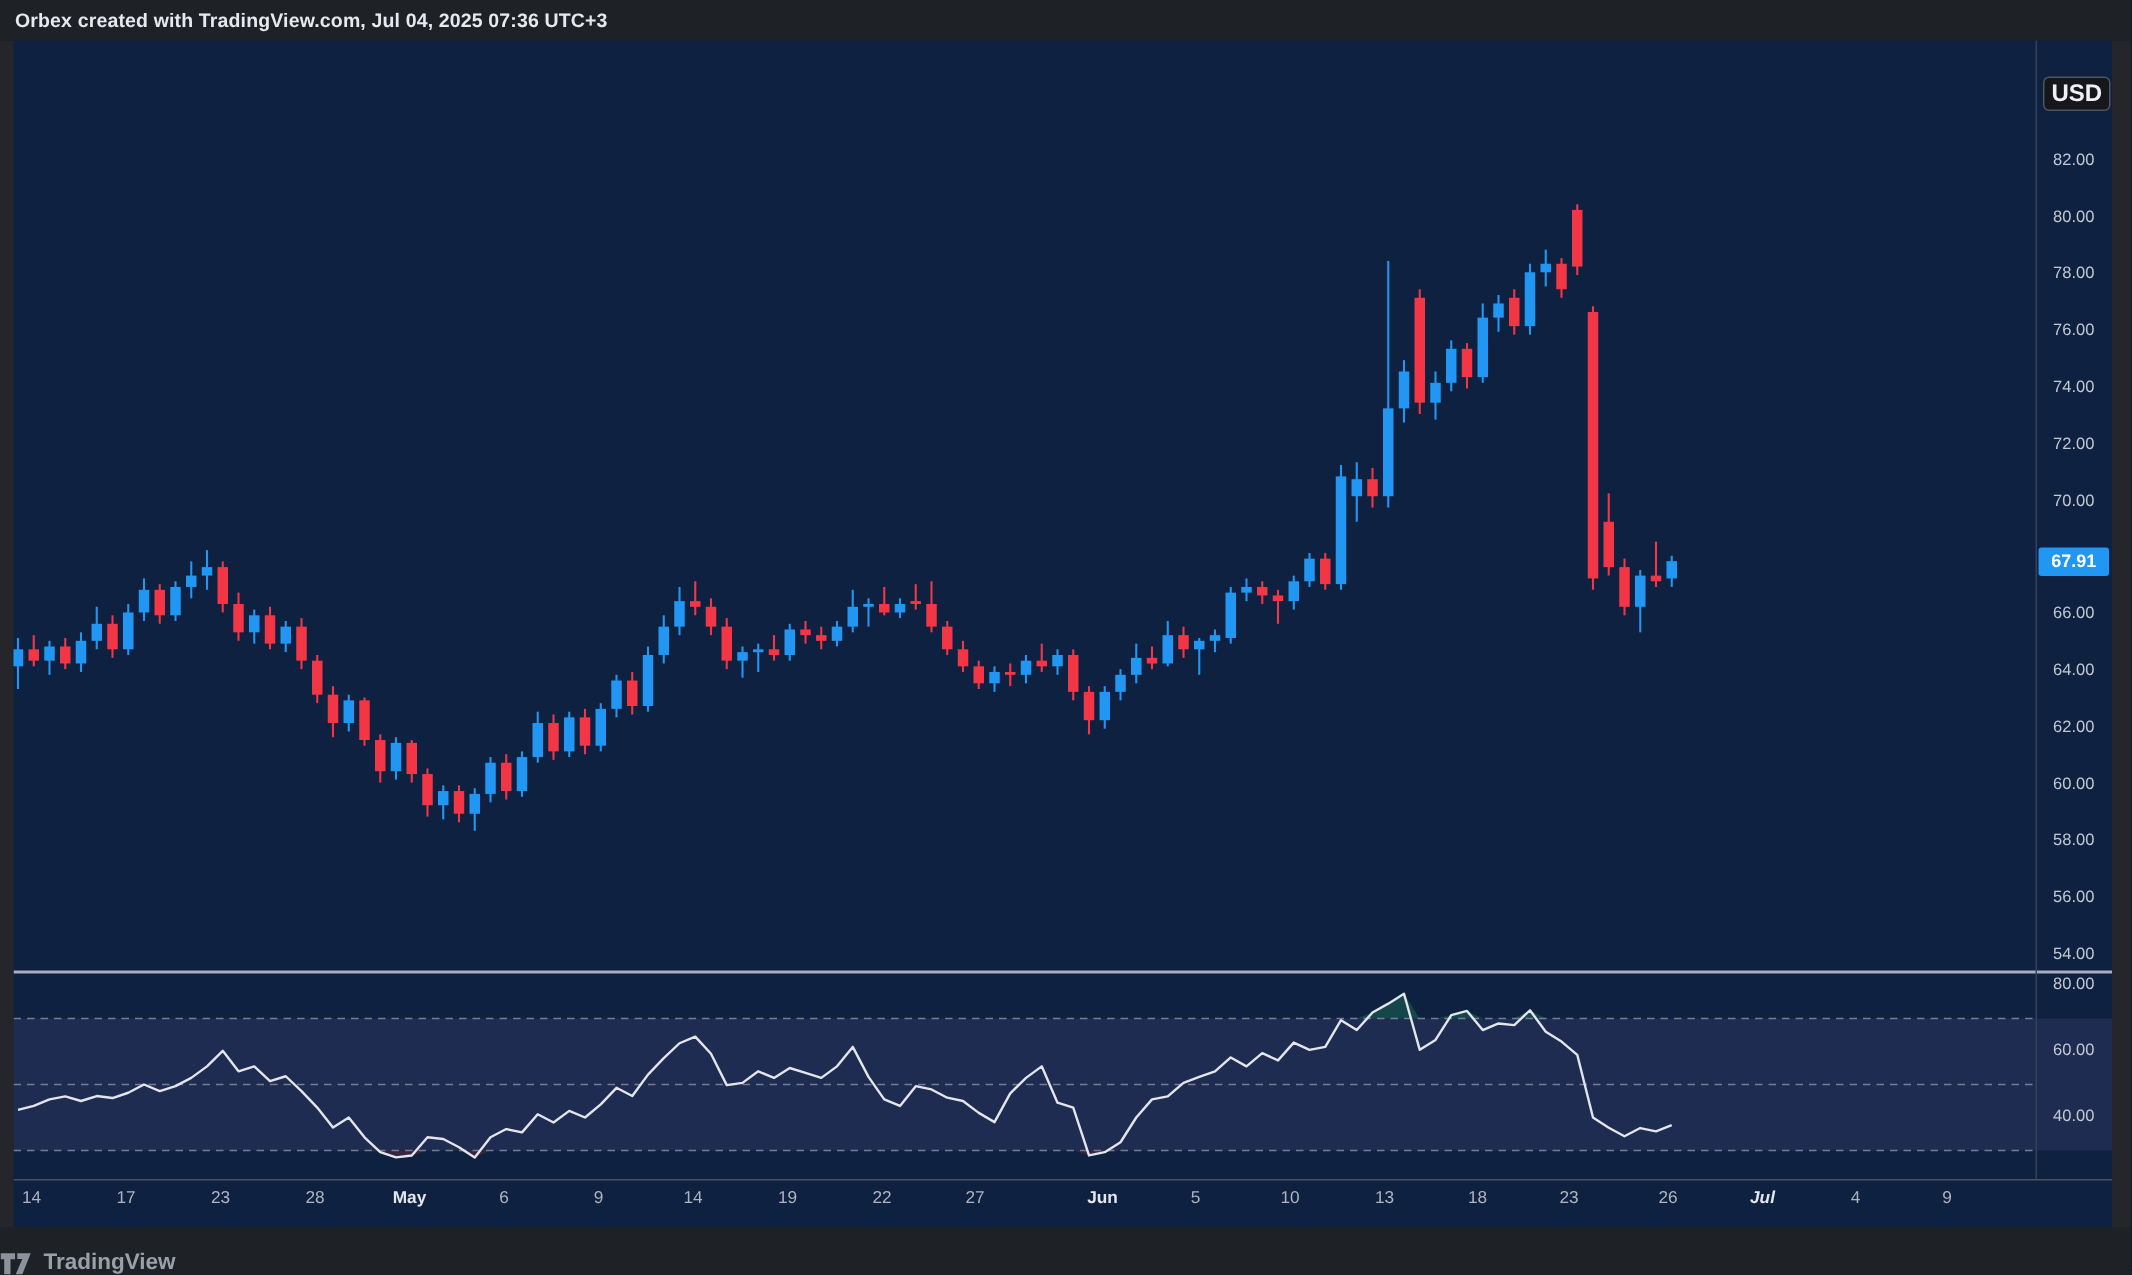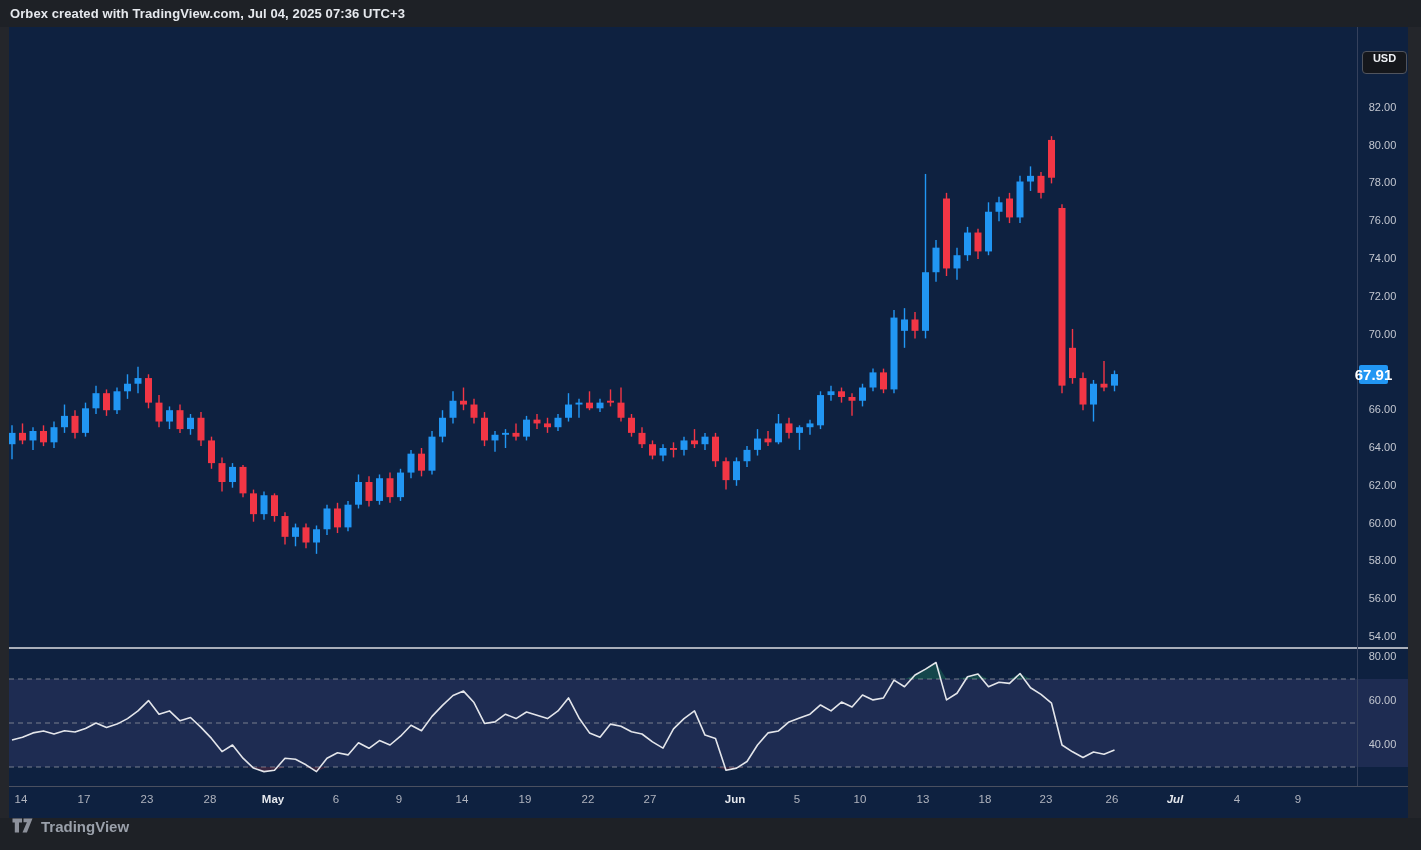--- a/index.html
+++ b/index.html
@@ -6,29 +6,29 @@
   #root{position:relative;width:1421px;height:850px;overflow:hidden;
         background:#0e2140;font-family:"Liberation Sans",sans-serif;
         -webkit-font-smoothing:antialiased;}
   .topbar{position:absolute;left:0;top:0;width:1421px;height:27px;background:#1e2126;
           display:flex;align-items:center;padding-left:10px;box-sizing:border-box;z-index:6;}
   .title{color:#e6e9ee;font-size:13px;font-weight:bold;letter-spacing:.1px;}
   .strip{position:absolute;top:27px;height:791px;background:#24262b;z-index:5;}
   .strip.left{left:0;width:9px;}
   .strip.right{left:1408px;width:13px;}
   .bottombar{position:absolute;left:0;top:818px;width:1421px;height:32px;background:#1e2126;
-             display:flex;align-items:flex-start;gap:8px;padding-left:12px;box-sizing:border-box;z-index:6;}
+             display:flex;align-items:flex-end;gap:8px;box-sizing:border-box;z-index:6;}
   .brand{color:#9aa0aa;font-size:15px;font-weight:bold;}
   svg#chart{position:absolute;left:0;top:0;z-index:1;}
   .axis-region{position:absolute;z-index:2;}
   .usd-badge{position:absolute;left:1362px;top:51px;width:43px;height:21px;background:#15171c;
-             border:1px solid #50545e;border-radius:4px;color:#eef0f4;font-size:11px;font-weight:bold;
-             display:flex;justify-content:center;z-index:4;cursor:pointer;}
-  .price-tag{position:absolute;left:1359px;width:29px;height:19px;background:#2196F3;border-radius:2px;
-             color:#fff;font-size:15px;font-weight:bold;display:flex;align-items:center;
+             border:1px solid #50545e;border-radius:4px;color:#eef0f4;font-size:16px;font-weight:bold;
+             display:flex;align-items:center;justify-content:center;z-index:4;cursor:pointer;}
+  .price-tag{position:absolute;left:1359px;width:47px;height:19px;background:#2196F3;border-radius:2px;
+             color:#fff;font-size:12px;font-weight:bold;display:flex;align-items:center;
              justify-content:center;z-index:4;}
   .ptick{position:absolute;left:0;width:51px;text-align:center;color:#c3c7d0;font-size:11px;z-index:3;}
   .ttick{position:absolute;top:7px;width:44px;text-align:center;color:#b0b4be;font-size:11.5px;z-index:3;}
   .ttick.bold{color:#e4e7ec;font-weight:bold;}
   .separator-hit{position:absolute;left:9px;top:645px;width:1348px;height:7px;cursor:row-resize;z-index:3;}
   .logo-mark{display:flex;align-items:center;}
 </style>
 </head>
 <body>
 

